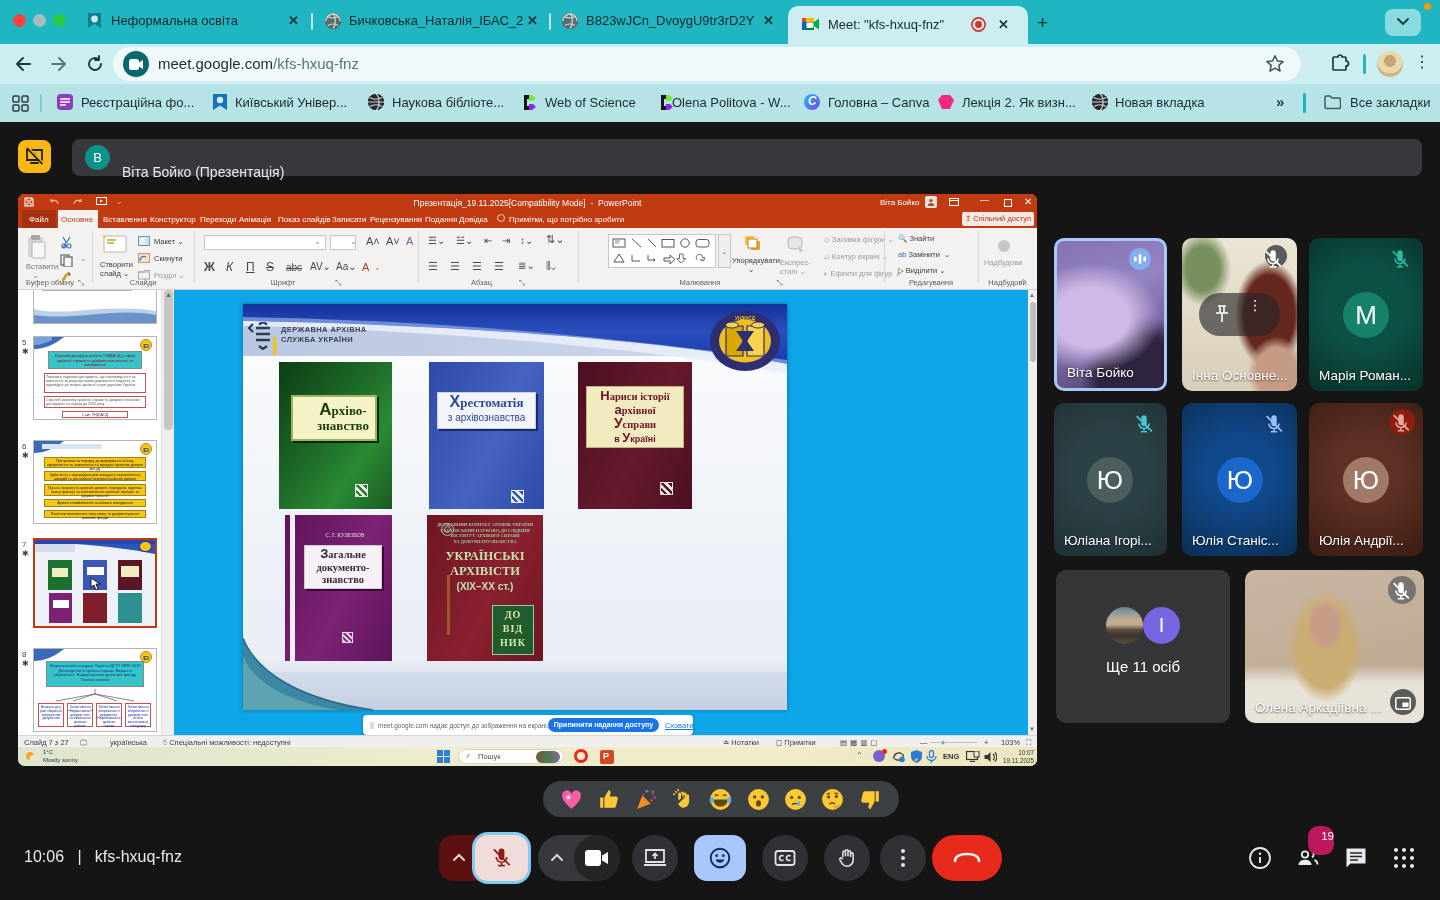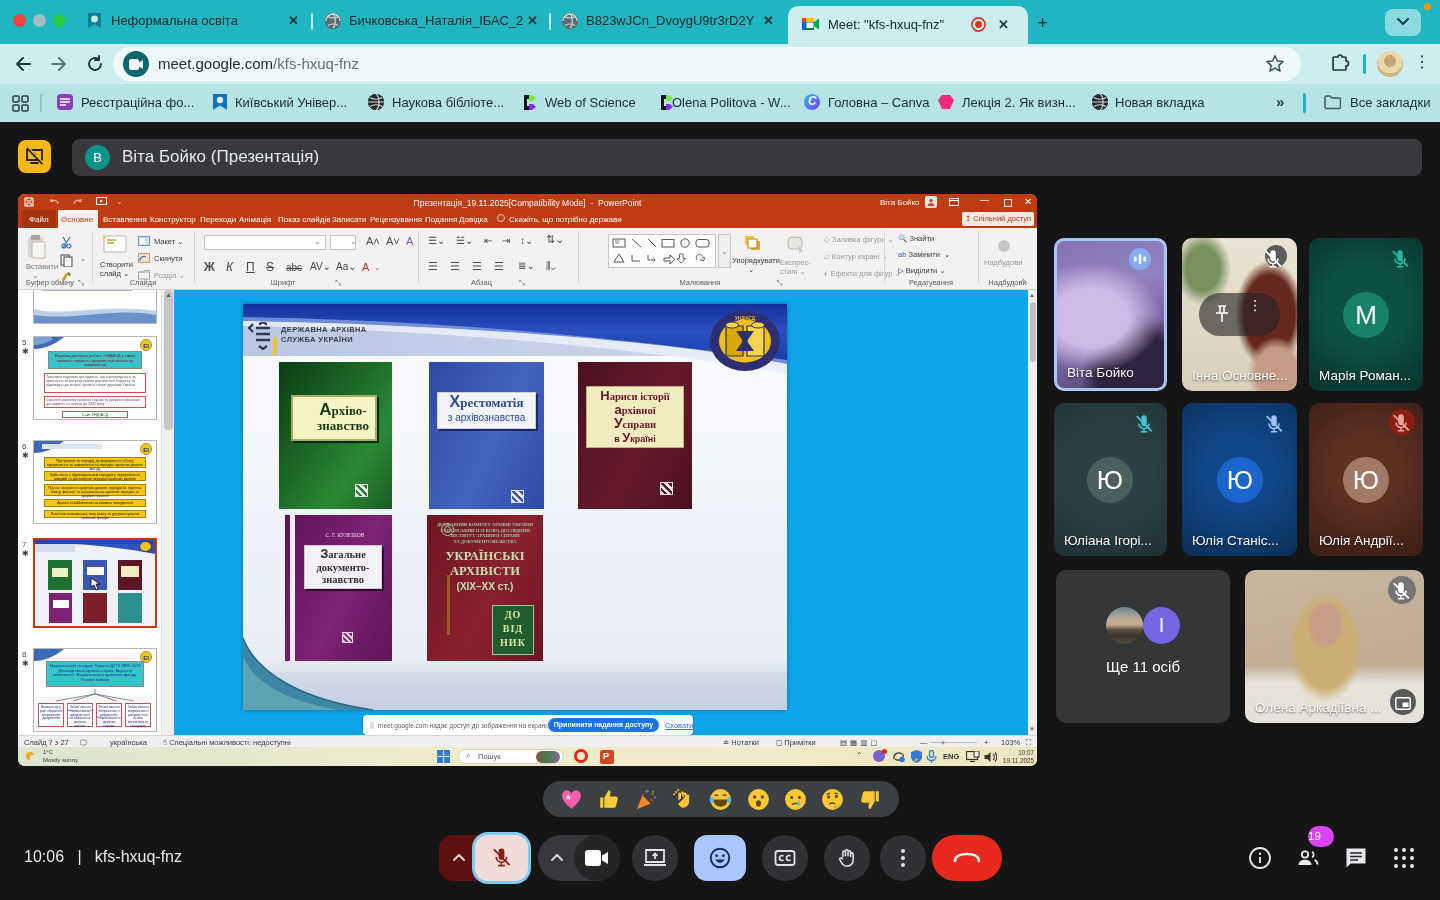--- a/index.html
+++ b/index.html
@@ -206,21 +206,21 @@
       <svg style="position:absolute;left:7px;top:7px" width="19" height="19" viewBox="0 0 19 19">
         <path d="M2 3h15v10H2z" fill="none" stroke="#202124" stroke-width="1.8"></path>
         <path d="M6 16h7" stroke="#202124" stroke-width="1.8" stroke-linecap="round"></path>
         <path d="M9.5 10V6.5M7.8 8l1.7-1.7L11.2 8" fill="none" stroke="#202124" stroke-width="1.5"></path>
         <path d="M2.5 1.5l14.5 15" stroke="#202124" stroke-width="1.8" stroke-linecap="round"></path>
         <path d="M3.6 .6l14.5 15" stroke="#f9b814" stroke-width="1.4"></path>
       </svg>
     </div>
   <div id="presbar">
     <div class="abs" style="left:13px;top:6px;width:25px;height:25px;border-radius:50%;background:#0c9488;color:#fff;font-size:13px;text-align:center;line-height:25px">B</div>
-    <div class="abs" style="left:50px;top:8px;font-size:17px;color:#e8eaed">Віта Бойко (Презентація)</div>
+    <div class="abs" style="left:50px;top:25px;font-size:14px;color:#e8eaed">Віта Бойко (Презентація)</div>
   </div>
   <div id="ppt">
     <div id="ptitle">
       <svg class="abs" style="left:6px;top:3px" width="10" height="10" viewBox="0 0 10 10">
           <path d="M1 1h7l1 1v7H1z" fill="none" stroke="#fff" stroke-width="1.1"></path>
           <path d="M3 1v3h4V1M3 9V6h4v3" fill="none" stroke="#fff" stroke-width="1"></path>
         </svg>
       <svg class="abs" style="left:32px;top:4px" width="9" height="8" viewBox="0 0 9 8">
           <path d="M8 6A4 4 0 0 0 1.5 3M1 1v2.5h2.5" fill="none" stroke="#f0b5a4" stroke-width="1.2"></path>
         </svg>
@@ -257,21 +257,21 @@
       <div class="ptab" style="left:85px">Вставлення</div>
       <div class="ptab" style="left:132px">Конструктор</div>
       <div class="ptab" style="left:182px">Переходи</div>
       <div class="ptab" style="left:221px">Анімація</div>
       <div class="ptab" style="left:260px">Показ слайдів</div>
       <div class="ptab" style="left:314px">Записати</div>
       <div class="ptab" style="left:352px">Рецензування</div>
       <div class="ptab" style="left:407px">Подання</div>
       <div class="ptab" style="left:441px">Довідка</div>
       <div class="abs" style="left:479px;top:4px;width:8px;height:8px;border:1px solid #f3c7b8;border-radius:50%"></div>
-      <div class="ptab" style="left:491px">Скажіть, що потрібно держави</div>
+      <div class="ptab" style="left:491px">Примітки, що потрібно зробити</div>
       <div class="abs" style="left:944px;top:1.5px;width:72px;height:14px;background:#f5e8e3;border-radius:2px;font-size:7.5px;color:#b43a10;text-align:center;line-height:14px">↥ Спільний доступ ⌄</div>
     </div>
     <div id="pribbon">
 
       <svg class="abs" style="left:8px;top:6px" width="22" height="26" viewBox="0 0 22 26">
           <rect x="2" y="3" width="15" height="20" rx="1.5" fill="#d8d5d2"></rect>
           <rect x="5" y="1" width="9" height="5" rx="1" fill="#a8a5a2"></rect>
           <rect x="6" y="8" width="13" height="16" rx="1" fill="#f7f6f5" stroke="#b8b5b2"></rect>
         </svg>
       <div class="rbtn" style="left:8px;top:34px;color:#7a7876">Вставити<br>&nbsp;&nbsp;&nbsp;⌄</div>
@@ -832,21 +832,21 @@
   <svg class="bric" style="left:1248px" width="24" height="24" viewBox="0 0 24 24">
       <circle cx="12" cy="12" r="10" fill="none" stroke="#e8eaed" stroke-width="1.8"></circle>
       <path d="M12 11v6" stroke="#e8eaed" stroke-width="1.9"></path>
       <circle cx="12" cy="7.8" r="1.2" fill="#e8eaed"></circle>
     </svg>
   <svg class="bric" style="left:1296px" width="24" height="24" viewBox="0 0 24 24">
       <circle cx="9" cy="8.5" r="3.2" fill="none" stroke="#e8eaed" stroke-width="1.8"></circle>
       <path d="M2.5 19c0-3.4 3-5.3 6.5-5.3s6.5 1.9 6.5 5.3z" fill="#e8eaed"></path>
       <path d="M16 5.7a3.2 3.2 0 0 1 0 5.6M18.5 13.9c1.9.9 3 2.5 3 4.6" fill="none" stroke="#e8eaed" stroke-width="1.8"></path>
     </svg>
-  <div class="abs" style="left:1308px;top:704px;width:26px;height:21px;border-radius:10.5px;background:#d946ef;color:#fff;font-size:11.5px;text-align:left;line-height:21px">19</div>
+  <div class="abs" style="left:1308px;top:704px;width:26px;height:29px;border-radius:10.5px;background:#be185d;color:#fff;font-size:11.5px;text-align:right;line-height:21px">19</div>
   <svg class="bric" style="left:1344px" width="24" height="24" viewBox="0 0 24 24">
       <path d="M2.5 2.5h19v15h-15l-4 4z" fill="#e8eaed"></path>
       <path d="M6 7h12M6 10.5h12M6 14h8" stroke="#26282b" stroke-width="1.6"></path>
     </svg>
   <svg class="bric" style="left:1392px" width="24" height="24" viewBox="0 0 24 24">
       <g fill="#e8eaed">
         <circle cx="4" cy="4" r="2"></circle>
         <circle cx="12" cy="4" r="2"></circle>
         <circle cx="20" cy="4" r="2"></circle>
         <circle cx="4" cy="12" r="2"></circle>

